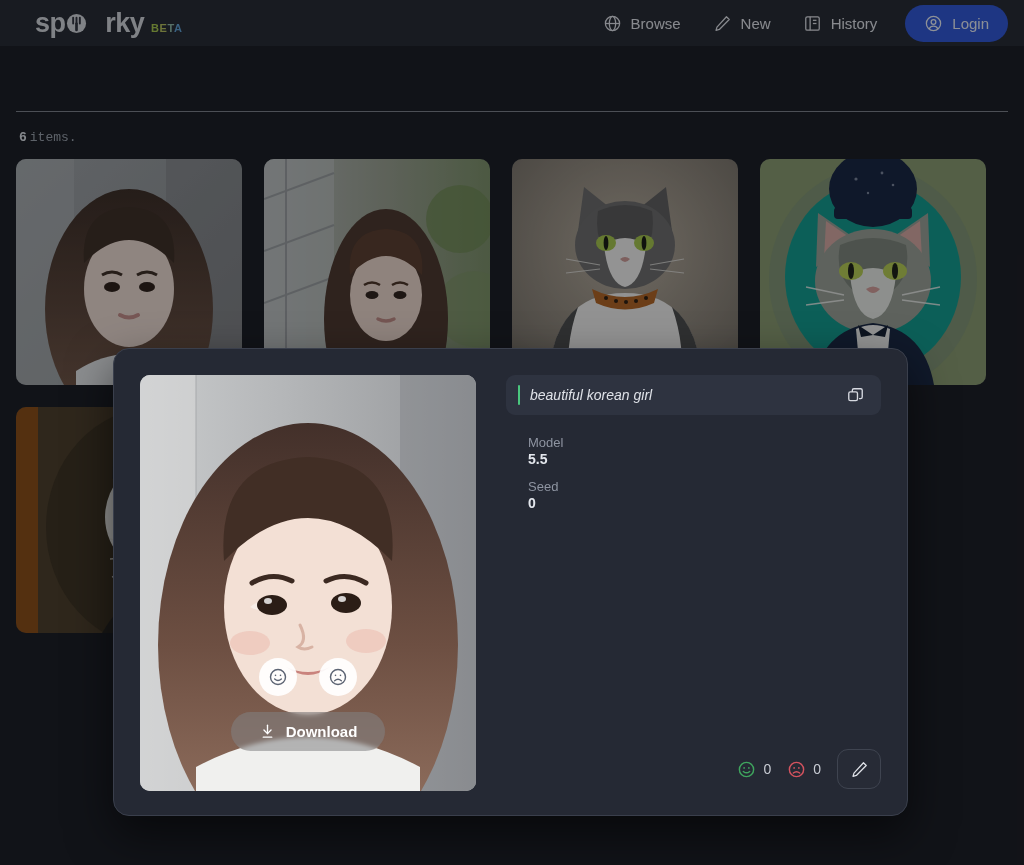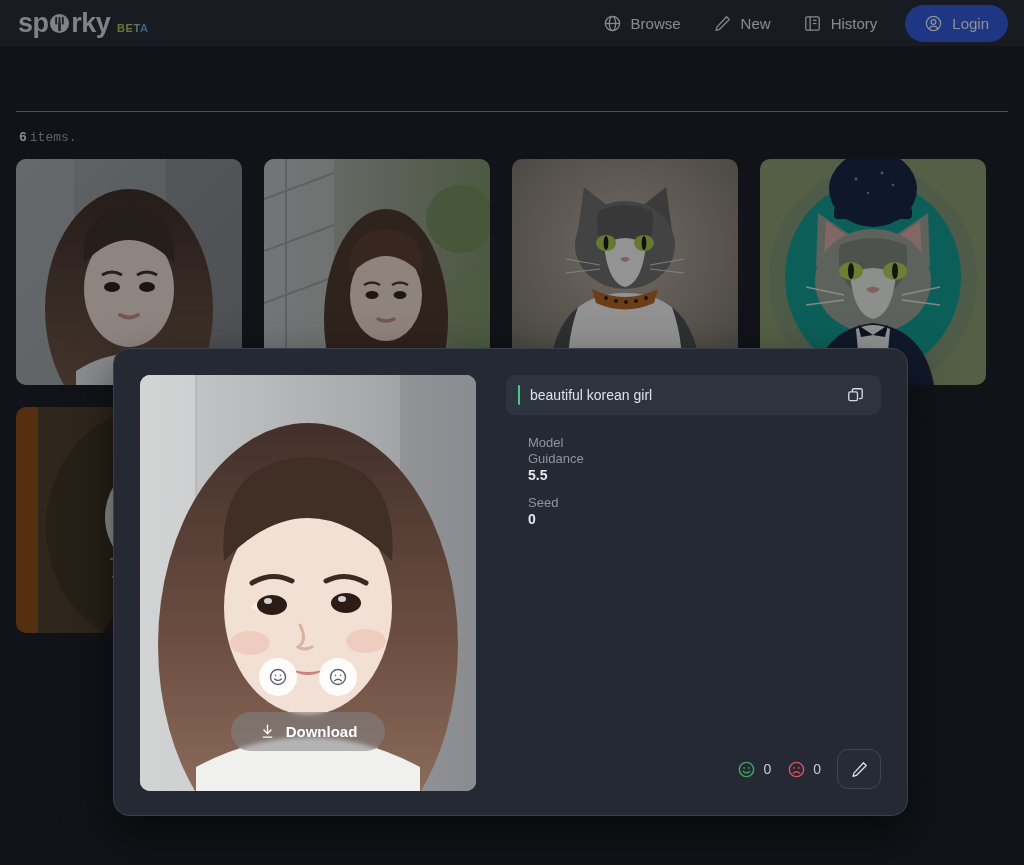--- a/index.html
+++ b/index.html
@@ -37,21 +37,21 @@
 
   .brand-word {
     font-size: 27px;
     font-weight: 700;
     letter-spacing: -0.6px;
     color: #d5d7dc;
     display: flex;
     align-items: center;
     line-height: 1;
   }
-  .brand-word .sp-a { display:inline-block; }
+  .brand-word .sp-a { display:inline-block;margin-left:17px; }
   .brand-o {
     display: inline-block;
     width: 21px;
     height: 21px;
     position: relative;
     margin: 0 1px;
   }
   .brand-o svg { display:block; }
 
   .brand-beta {
@@ -222,20 +222,21 @@
   }
 
   .prompt-box {
     background: #2e3340;
     border-radius: 9px;
     height: 40px;
     display: flex;
     align-items: center;
     padding: 0 12px 0 0;
     gap: 10px;
+    font-style: italic;
   }
   .prompt-accent {
     width: 2px;
     height: 20px;
     background: #4ac77e;
     margin-left: 12px;
     border-radius: 2px;
     flex: none;
   }
   .prompt-text {
@@ -622,21 +623,20 @@
             <rect x="3.5" y="7.5" width="11" height="11" rx="2"></rect>
             <path d="M8 7.5V5.5a2 2 0 0 1 2-2h8.5a2 2 0 0 1 2 2V14a2 2 0 0 1-2 2h-2"></path>
           </svg>
         </span>
       </button>
     </div>
 
     <div class="meta">
       <div class="meta-label">Model</div>
 
-      <div class="meta-label">Guidance</div>
       <div class="meta-value">5.5</div>
 
       <div class="meta-label">Seed</div>
       <div class="meta-value">0</div>
     </div>
 
     <div class="modal-footer">
 
       <div class="vote">
         <span class="icon">

